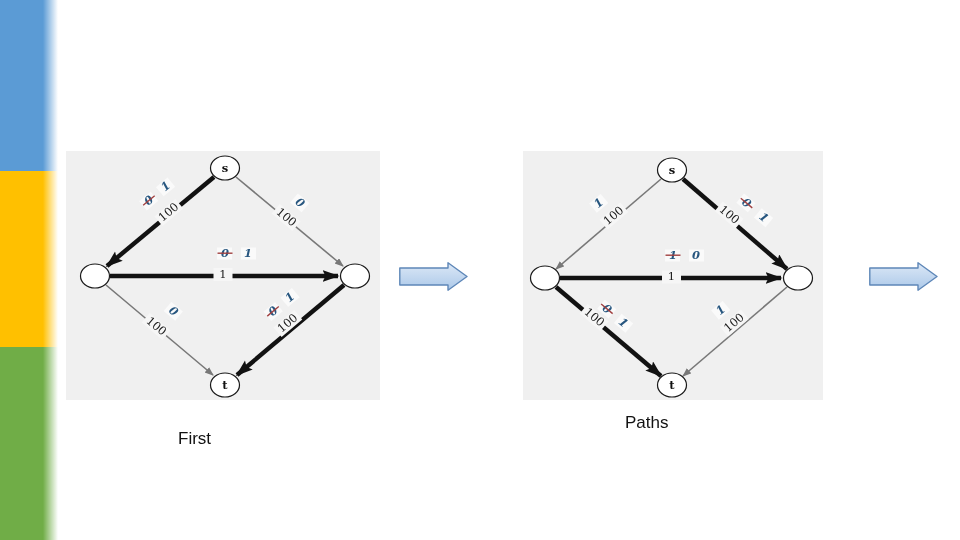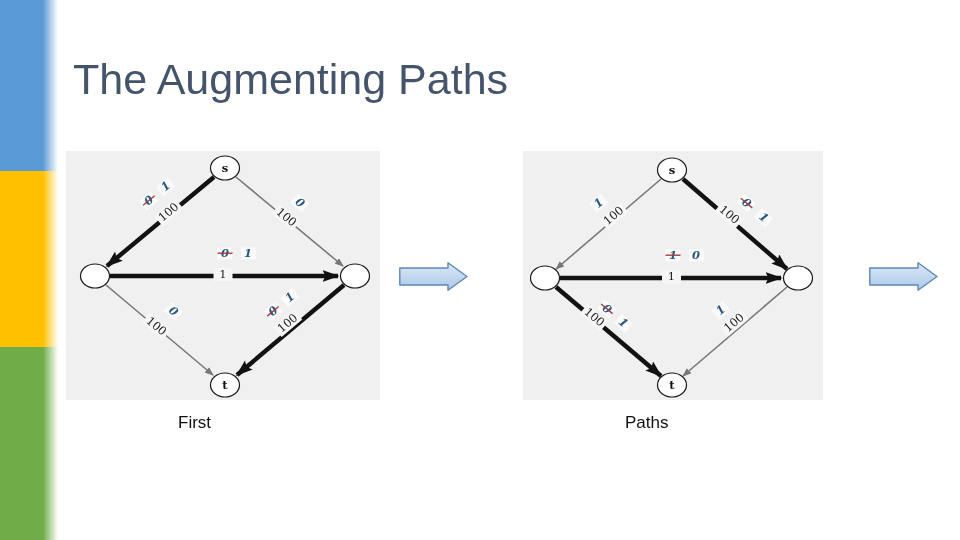--- a/index.html
+++ b/index.html
@@ -13,21 +13,21 @@
   .accent-bar::after{content:"";position:absolute;inset:0;
     background:linear-gradient(90deg,rgba(255,255,255,0) 0,rgba(255,255,255,0) 74%,#ffffff 100%);}
   .slide-title{
     position:absolute;left:73px;top:56px;font-size:43px;line-height:1.1;
     color:#44546a;letter-spacing:0px;white-space:nowrap;
   }
   .diagram-box{position:absolute;background:#f0f0f0;}
   .diagram-box.first{left:66px;top:151px;width:314px;height:249px;}
   .diagram-box.second{left:523px;top:151px;width:300px;height:249px;}
   .diagram-caption{position:absolute;top:413px;font-size:17px;color:#111;}
-  .diagram-caption.first{left:178px;}
+  .diagram-caption.first{left:178px;margin-top:16px;}
   .diagram-caption.second{left:625px;}
   .block-arrow{position:absolute;top:262px;width:69px;height:29px;}
   .block-arrow.one{left:399px;}
   .block-arrow.two{left:869px;}
 
   
   svg text{user-select:none;}
   .e-path{stroke:#121212;stroke-width:4.4;fill:none;}
   .e-idle{stroke:#787878;stroke-width:1.6;fill:none;}
   .node{fill:#ffffff;stroke:#1a1a1a;stroke-width:1.2;}
@@ -38,21 +38,20 @@
   .halo{fill:#fafafa;}
   .halo-gap{fill:#f6f6f6;}
 </style>
 </head>
 <body>
 
 <div class="slide">
 
   <div class="accent-bar"></div>
 
-  <div class="slide-title">The Augmenting Paths</div>
 
   <div class="diagram-box first">
     <svg width="314" height="249" viewBox="0 0 314 249">
       <defs>
         <marker id="ah-big" markerUnits="userSpaceOnUse" markerWidth="22" markerHeight="16" refX="15.5" refY="6" orient="auto">
           <path d="M0,0 L17,6 L0,12 L3,6 z" fill="#121212"></path>
         </marker>
         <marker id="ah-small" markerUnits="userSpaceOnUse" markerWidth="12" markerHeight="9" refX="8" refY="3.5" orient="auto">
           <path d="M0,0 L9,3.5 L0,7 z" fill="#787878"></path>
         </marker>

